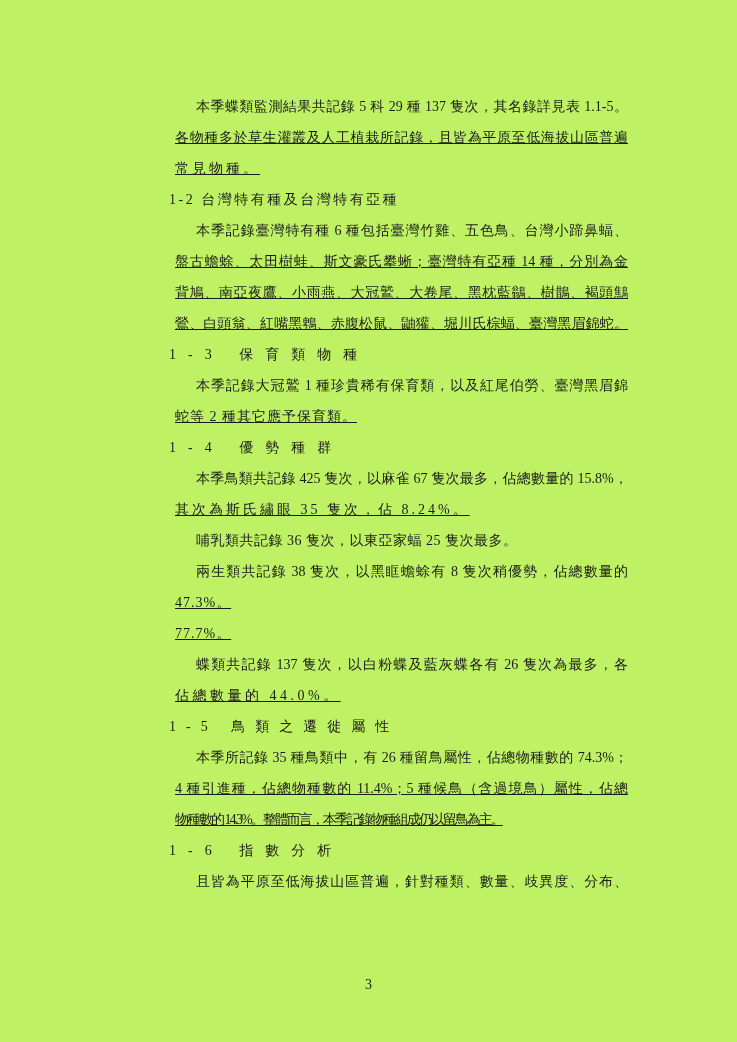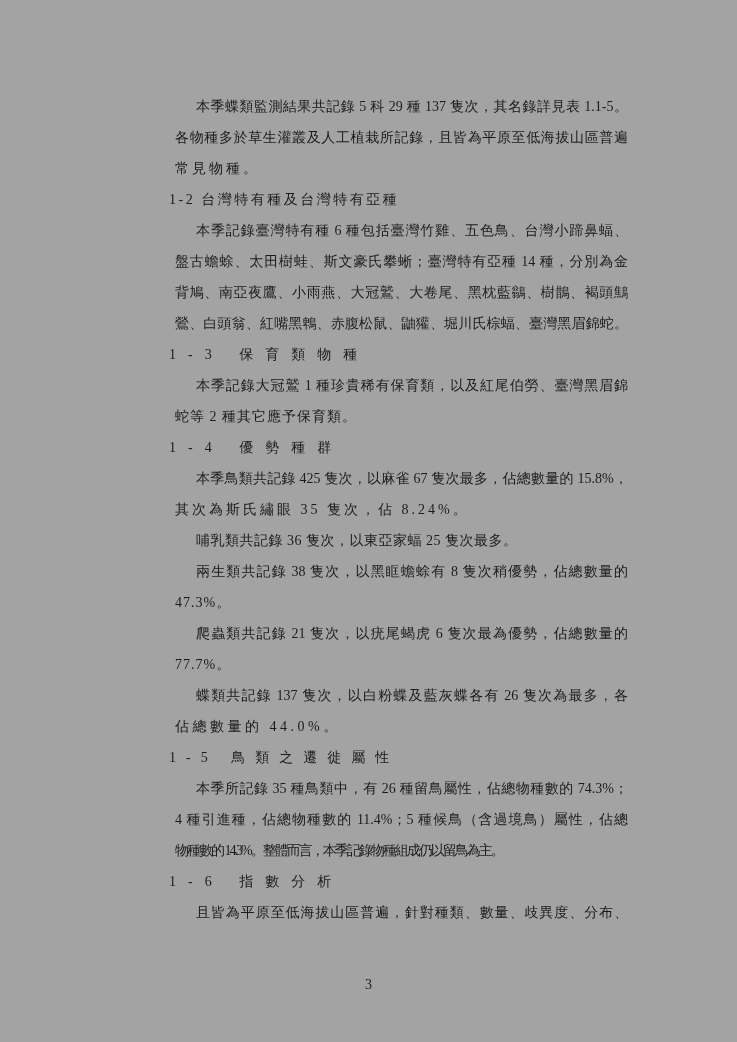--- a/index.html
+++ b/index.html
@@ -12,37 +12,37 @@
     height: 1042px;
     position: relative;
     overflow: hidden;
     font-family: "Liberation Serif", "DejaVu Serif", serif;
     color: #1b1b1b;
   }
   .page {
     position: absolute;
     left: 0; top: 0;
     width: 737px; height: 1042px;
-    background: #a3a3a3;
+    background: #bef264;
   }
   .text-block {
     position: absolute;
     left: 157px;
     top: 91px;
     width: 471px;
   }
   .line {
     height: 31px;
     line-height: 31px;
     font-size: 14px;
     white-space: nowrap;
     letter-spacing: 0;
   }
   
-  .b { margin-left: 18px; }
+  .b { margin-left: 18px; text-decoration: underline; }
   
   .f { margin-left: 39px; }
   
   .h { margin-left: 12px; }
   
   .j {
     white-space: normal;
     text-align: justify;
     text-align-last: justify;
   }
@@ -71,21 +71,20 @@
     <div class="line b j">鶯、白頭翁、紅嘴黑鵯、赤腹松鼠、鼬獾、堀川氏棕蝠、臺灣黑眉錦蛇。</div>
     <div class="line h" style="letter-spacing:12px">1-3 保育類物種</div>
     <div class="line f j">本季記錄大冠鷲 1 種珍貴稀有保育類，以及紅尾伯勞、臺灣黑眉錦</div>
     <div class="line b" style="letter-spacing:1px">蛇等 2 種其它應予保育類。</div>
     <div class="line h" style="letter-spacing:12px">1-4 優勢種群</div>
     <div class="line f j">本季鳥類共記錄 425 隻次，以麻雀 67 隻次最多，佔總數量的 15.8%，</div>
     <div class="line b" style="letter-spacing:3px">其次為斯氏繡眼 35 隻次，佔 8.24%。</div>
     <div class="line f" style="letter-spacing:0.5px">哺乳類共記錄 36 隻次，以東亞家蝠 25 隻次最多。</div>
     <div class="line f j">兩生類共記錄 38 隻次，以黑眶蟾蜍有 8 隻次稍優勢，佔總數量的</div>
     <div class="line b" style="letter-spacing:1px">47.3%。</div>
-    <div class="line f j">爬蟲類共記錄 21 隻次，以疣尾蝎虎 6 隻次最為優勢，佔總數量的</div>
     <div class="line b" style="letter-spacing:1px">77.7%。</div>
     <div class="line f j">蝶類共記錄 137 隻次，以白粉蝶及藍灰蝶各有 26 隻次為最多，各</div>
     <div class="line b" style="letter-spacing:3.5px">佔總數量的 44.0%。</div>
     <div class="line h" style="letter-spacing:10px">1-5 鳥類之遷徙屬性</div>
     <div class="line f j">本季所記錄 35 種鳥類中，有 26 種留鳥屬性，佔總物種數的 74.3%；</div>
     <div class="line b j">4 種引進種，佔總物種數的 11.4%；5 種候鳥（含過境鳥）屬性，佔總</div>
     <div class="line b" style="letter-spacing:-2px">物種數的 14.3%。整體而言，本季記錄物種組成仍以留鳥為主。</div>
     <div class="line h" style="letter-spacing:12px">1-6 指數分析</div>
     <div class="line f j">且皆為平原至低海拔山區普遍，針對種類、數量、歧異度、分布、</div>
   </div>

